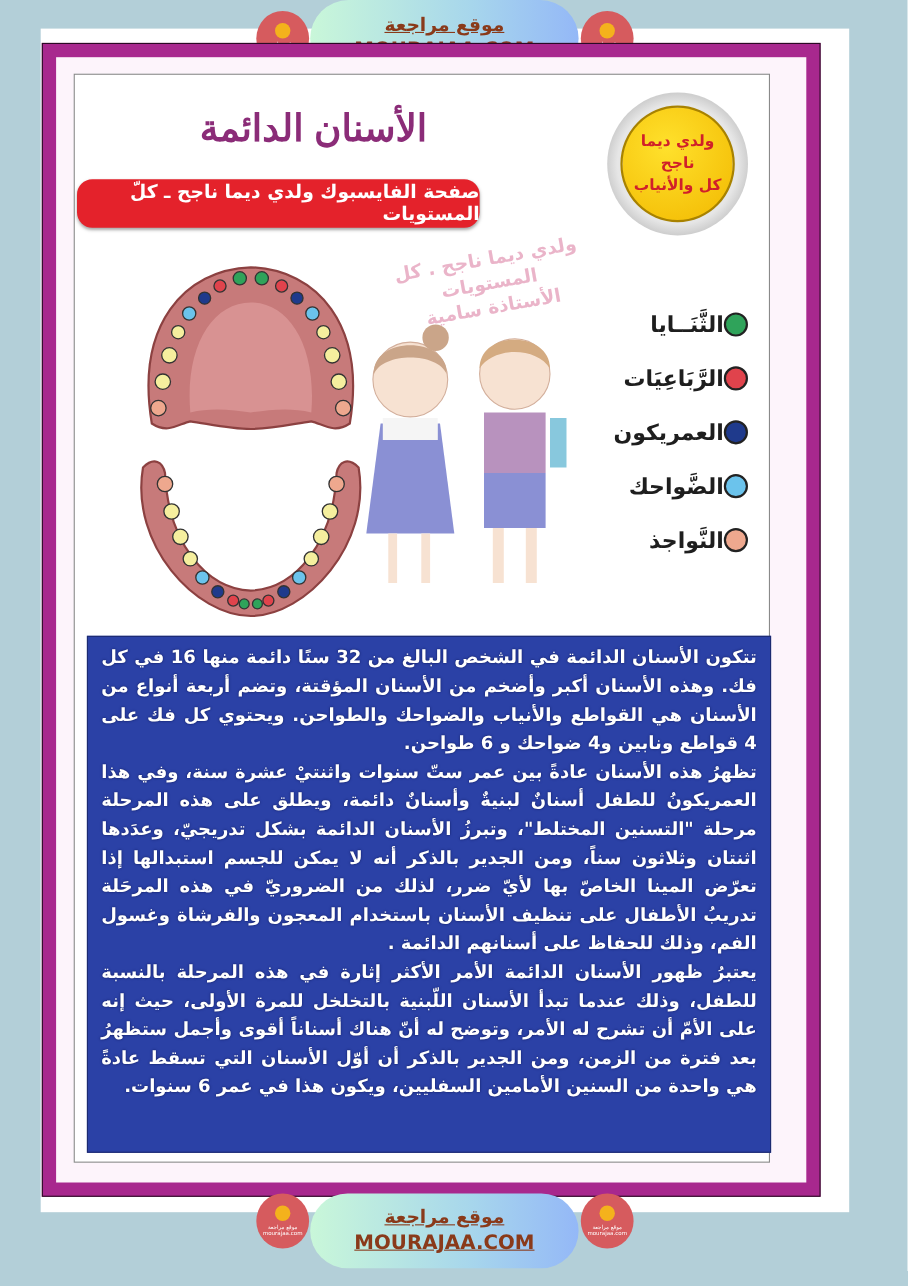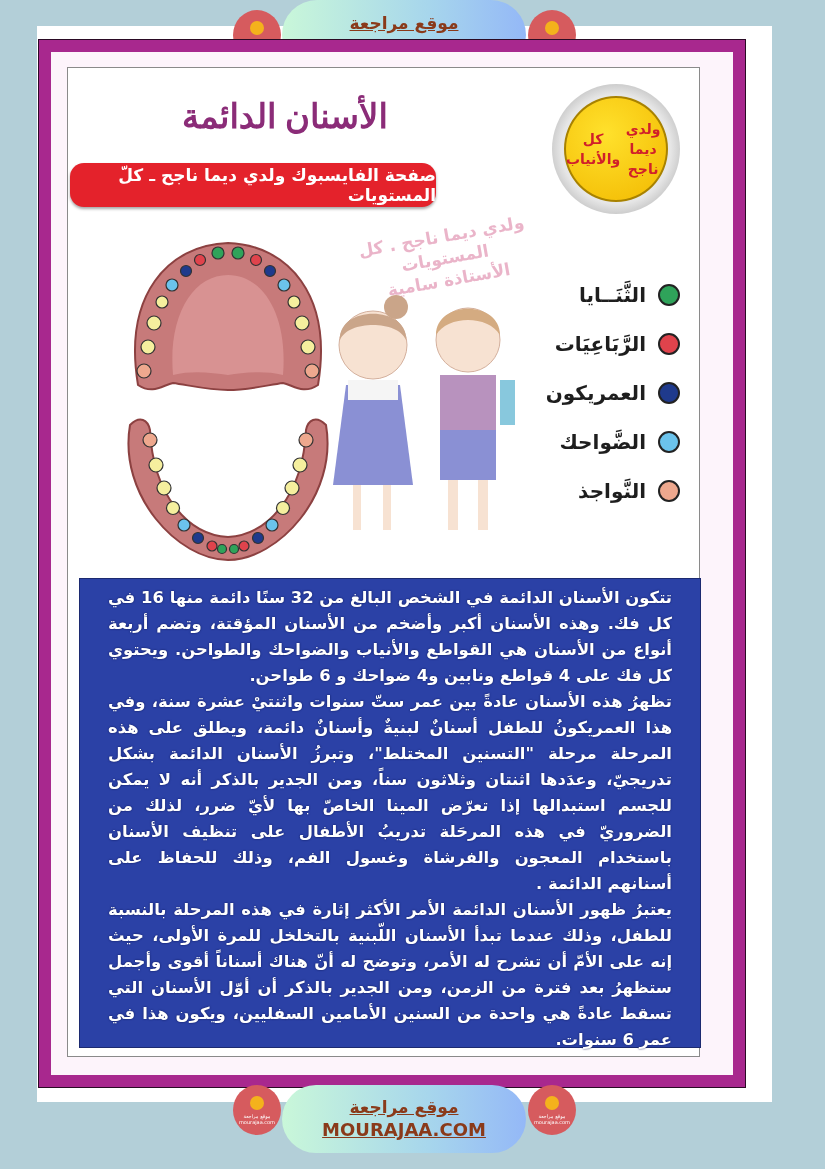--- a/index.html
+++ b/index.html
@@ -1,32 +1,32 @@
 <!DOCTYPE html>
 <html><head>
 <meta charset="utf-8">
 <style>
   html,body{margin:0;padding:0;}
   body{width:825px;height:1169px;background:#b3cfd8;position:relative;overflow:hidden;font-family:"DejaVu Sans",sans-serif;}
   .sheet{position:absolute;left:37px;top:26px;width:735px;height:1076px;background:#ffffff;}
   .frame{position:absolute;left:38px;top:39px;width:708px;height:1049px;background:#a8288e;border:1px solid #2a0a24;box-sizing:border-box;}
   .frame-inner{position:absolute;left:12px;top:12px;right:12px;bottom:12px;background:#fdf4fb;}
   .panel{position:absolute;left:67px;top:67px;width:633px;height:990px;background:#fff;border:1px solid #8a8a8a;box-sizing:border-box;}
-  .title{position:absolute;left:170px;top:96px;width:230px;text-align:center;direction:rtl;font-size:34px;font-weight:bold;color:#8b2c78;font-family:Liberation Serif, serif;letter-spacing:0;}
+  .title{position:absolute;left:170px;top:96px;width:230px;text-align:center;direction:rtl;font-size:34px;font-weight:bold;color:#8b2c78;font-family:Liberation Sans, sans-serif;letter-spacing:0;}
   .redbar{position:absolute;left:70px;top:163px;width:366px;height:44px;background:#e4222b;border-radius:14px;box-shadow:0 2px 3px rgba(0,0,0,.35);color:#fff;display:flex;align-items:center;justify-content:center;direction:rtl;font-size:17px;font-weight:bold;}
   .badge{position:absolute;left:552px;top:84px;width:128px;height:130px;border-radius:50%;background:radial-gradient(circle,#e6e6e6 60%,#8d8d8d 100%);}
-  .badge-in{position:absolute;left:12px;top:12px;width:104px;height:106px;border-radius:50%;background:radial-gradient(circle at 40% 35%,#ffe12c,#f2b800);border:2px solid #a88200;box-sizing:border-box;display:flex;flex-direction:row;align-items:center;justify-content:center;direction:rtl;color:#d0202a;font-weight:bold;font-size:14px;line-height:20px;text-align:center;}
+  .badge-in{position:absolute;left:12px;top:12px;width:104px;height:106px;border-radius:50%;background:radial-gradient(circle at 40% 35%,#ffe12c,#f2b800);border:2px solid #a88200;box-sizing:border-box;display:flex;flex-direction:column;align-items:center;justify-content:center;direction:rtl;color:#d0202a;font-weight:bold;font-size:14px;line-height:20px;text-align:center;}
   .watermark{position:absolute;left:345px;top:225px;width:200px;direction:rtl;text-align:center;color:#e7a8c0;font-weight:bold;font-size:17px;line-height:22px;opacity:.85;transform:rotate(-10deg);}
   .legend{position:absolute;left:530px;top:270px;width:150px;}
   .legend-row{display:flex;align-items:center;justify-content:flex-end;height:49px;direction:ltr;}
-  .legend-label{direction:rtl;font-size:20px;font-weight:bold;color:#1e1e1e;margin-right:12px;}
+  .legend-label{direction:rtl;font-size:20px;font-weight:bold;color:#1e1e1e;}
   .dot{width:22px;height:22px;border-radius:50%;border:2px solid #222;box-sizing:border-box;}
   .jaws{position:absolute;left:118px;top:235px;width:220px;height:330px;}
   .kids{position:absolute;left:318px;top:285px;width:205px;height:270px;opacity:.6;}
-  .textbox{position:absolute;left:79px;top:578px;width:622px;height:470px;background:#2b41a6;border:1px solid #1c2a70;box-sizing:border-box;padding:6px 28px;direction:rtl;color:#fff;font-size:16.4px;line-height:26px;text-align:justify;font-weight:bold;text-shadow:0 0 2px #0a1350;}
+  .textbox{position:absolute;left:79px;top:578px;width:622px;height:470px;background:#2b41a6;border:1px solid #1c2a70;box-sizing:border-box;padding:6px 12px;direction:rtl;color:#fff;font-size:16.4px;line-height:26px;text-align:justify;font-weight:bold;text-shadow:0 0 2px #0a1350;}
   .textbox p{margin:0;}
   .logo-bubble{position:absolute;width:244px;height:70px;border-radius:35px;background:linear-gradient(90deg,#c9f7d9,#a7d6ec 60%,#94b8f7);display:flex;flex-direction:column;align-items:center;justify-content:center;}
   .logo-ar{direction:rtl;color:#8a3a1a;font-weight:bold;font-size:17px;text-decoration:underline;line-height:22px;}
   .logo-en{color:#8a3a1a;font-weight:bold;font-size:18px;text-decoration:underline;line-height:24px;font-family:"DejaVu Sans",sans-serif;}
   .logo-circle{position:absolute;width:48px;height:50px;border-radius:50%;background:#d65b5e;display:flex;flex-direction:column;align-items:center;justify-content:center;}
   .logo-circle .book{width:14px;height:14px;border-radius:50%;background:#f4b21c;}
   .logo-circle .tiny{font-size:5px;color:#fff;line-height:6px;margin-top:3px;text-align:center;}
 </style>
 </head>
 <body>

